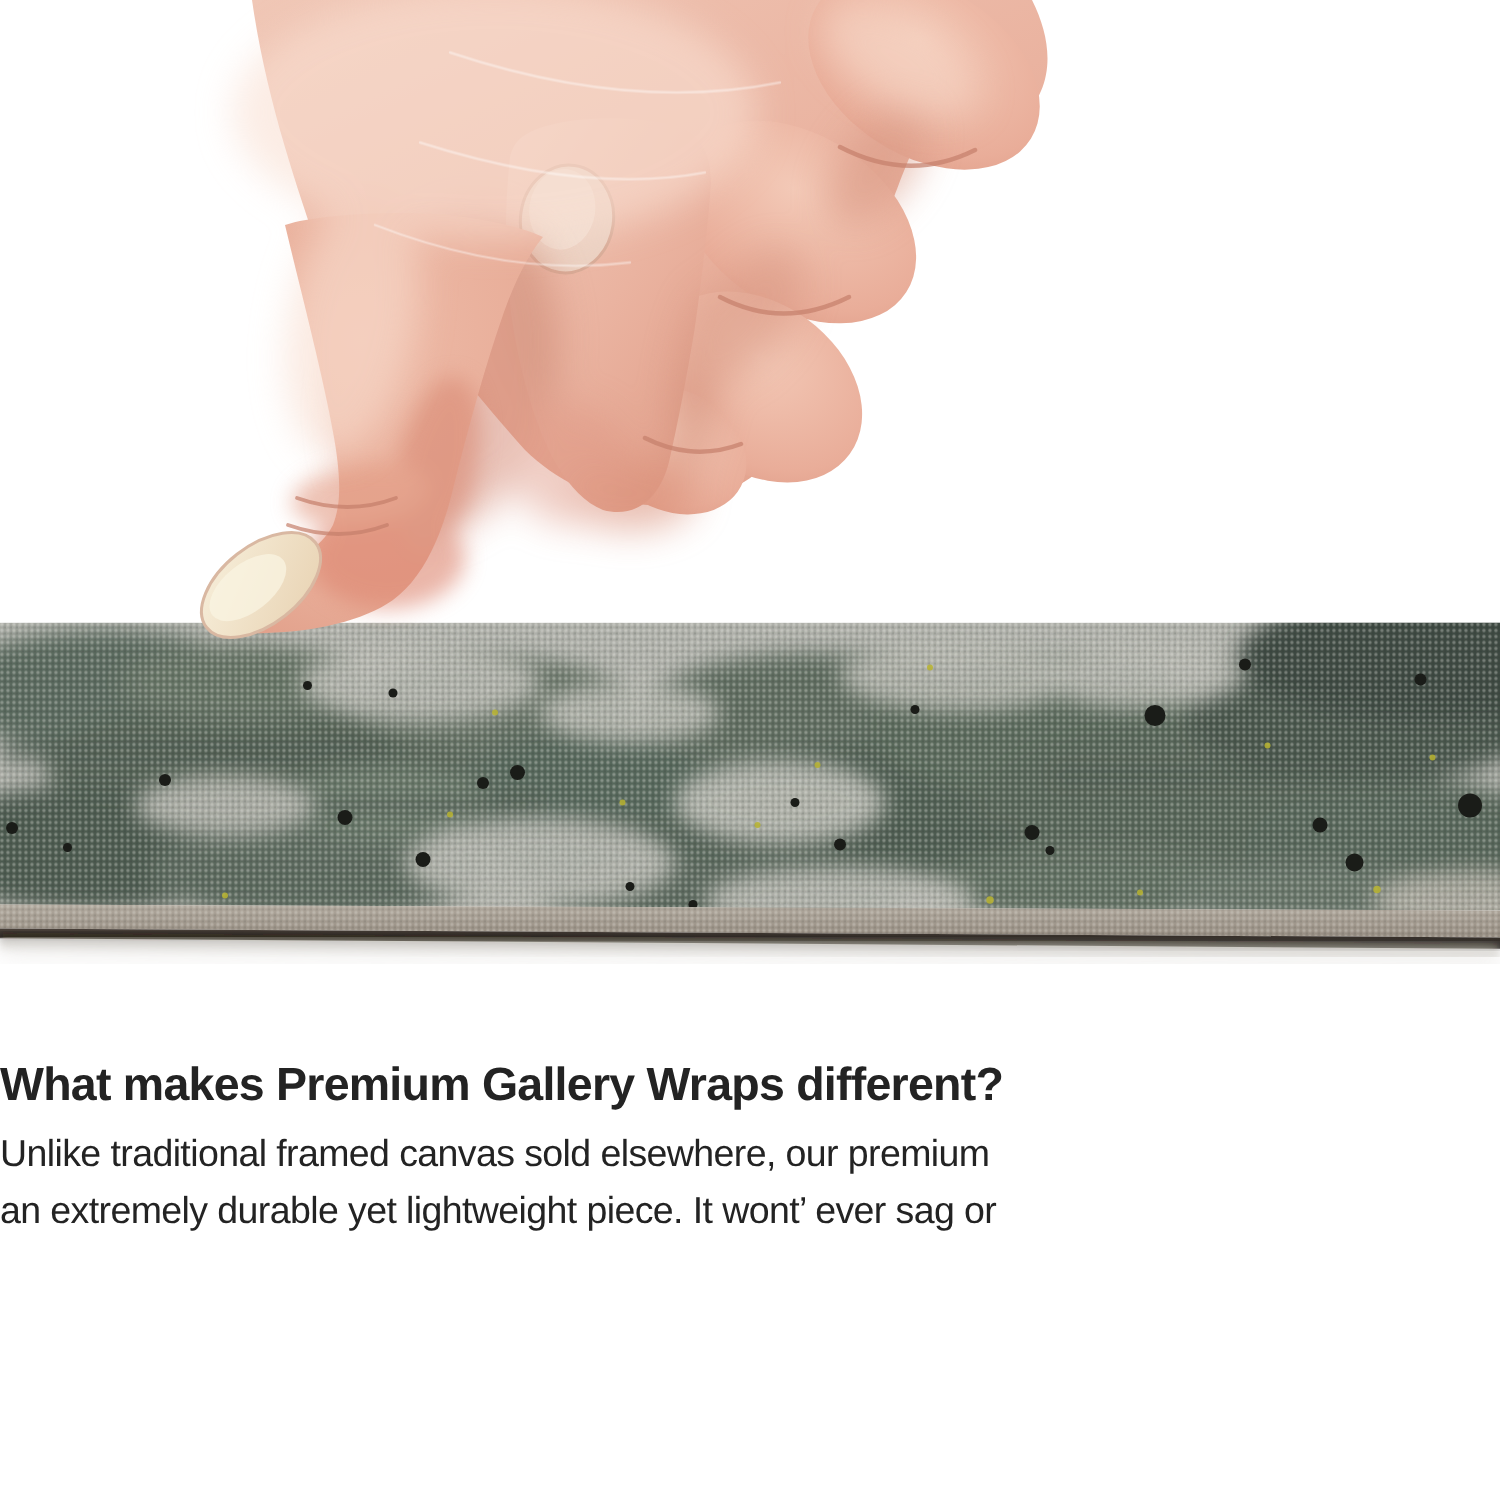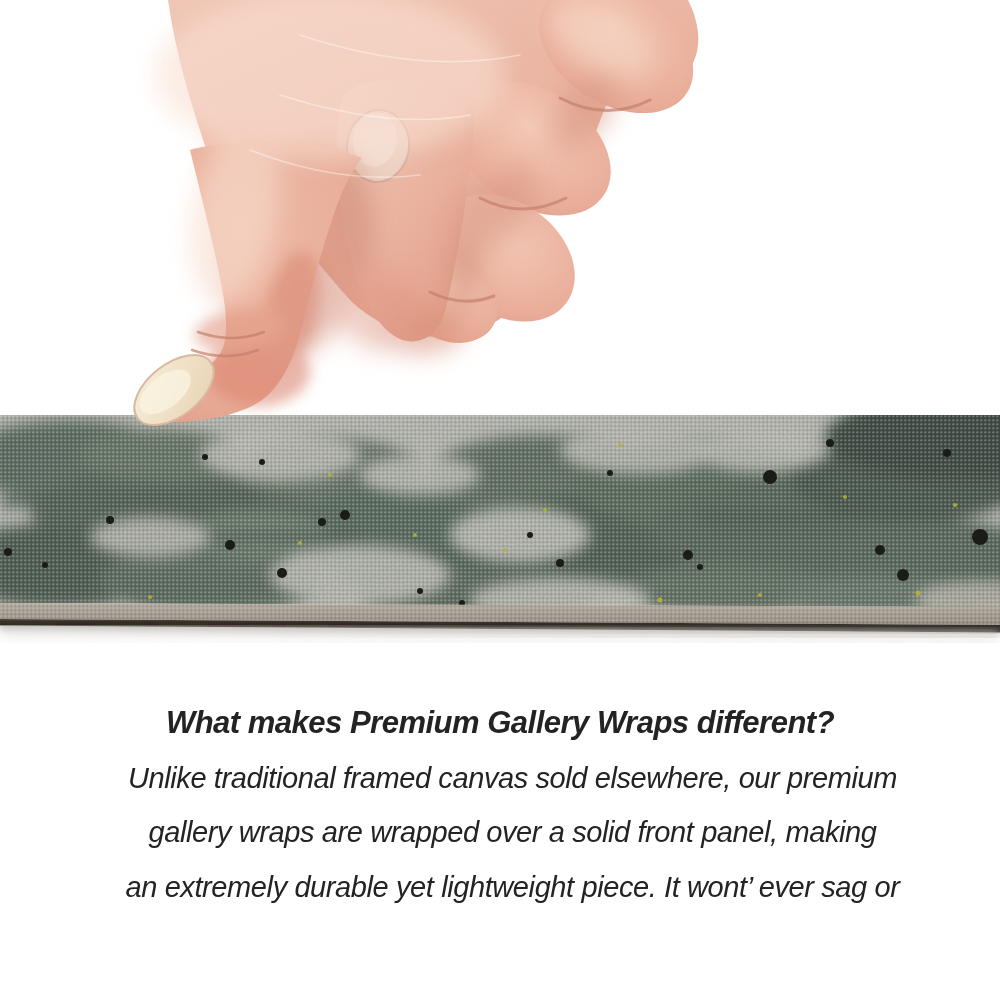--- a/index.html
+++ b/index.html
@@ -7,29 +7,29 @@
     position:relative;
     width:1000px;height:1000px;
     background:var(--background,#ffffff);
     overflow:hidden;
     font-family:"Liberation Sans",sans-serif;
   }
   .hero{position:absolute;top:0;left:0;width:1000px;height:430px;z-index:3;}
   .strip{position:absolute;top:415px;left:0;width:1000px;height:235px;z-index:2;}
   .info{
     position:absolute;top:703px;left:0;right:0;z-index:1;
-    text-align:center;color:var(--text,#232323);font-style:italic;
+    text-align:left;color:var(--text,#232323);
   }
   .info h1{
     margin:0 0 7px 0;
     font-size:31px;font-weight:700;line-height:40px;letter-spacing:-0.5px;
   }
   .info p{
-    margin:16px;
-    font-size:29px;font-weight:400;line-height:38.4px;letter-spacing:-0.4px;padding-left:25px;
+    margin:0;
+    font-size:25px;font-weight:400;line-height:38.4px;letter-spacing:-0.4px;
   }
   svg{display:block;}
 </style>
 </head>
 <body>
 
 <div class="stage">
 
   <div class="hero">
     <svg width="1000" height="430" viewBox="0 0 1000 430" aria-hidden="true">
@@ -277,17 +277,16 @@
       <g>
         <path d="M0,213 L1000,220" stroke="#c6c2bc" stroke-width="9" fill="none" filter="url(#blur3)" opacity="0.55"></path>
         <path d="M0,216 L1000,224" stroke="#dcd9d5" stroke-width="16" fill="none" filter="url(#blur7)" opacity="0.35"></path>
       </g>
     </svg>
   </div>
 
   <div class="info">
     <h1>What makes Premium Gallery Wraps different?</h1>
     <p>Unlike traditional framed canvas sold elsewhere, our premium</p>
-    <p>gallery wraps are wrapped over a solid front panel, making</p>
     <p>an extremely durable yet lightweight piece. It wont’ ever sag or</p>
   </div>
 
 </div>
 
 </body></html>

